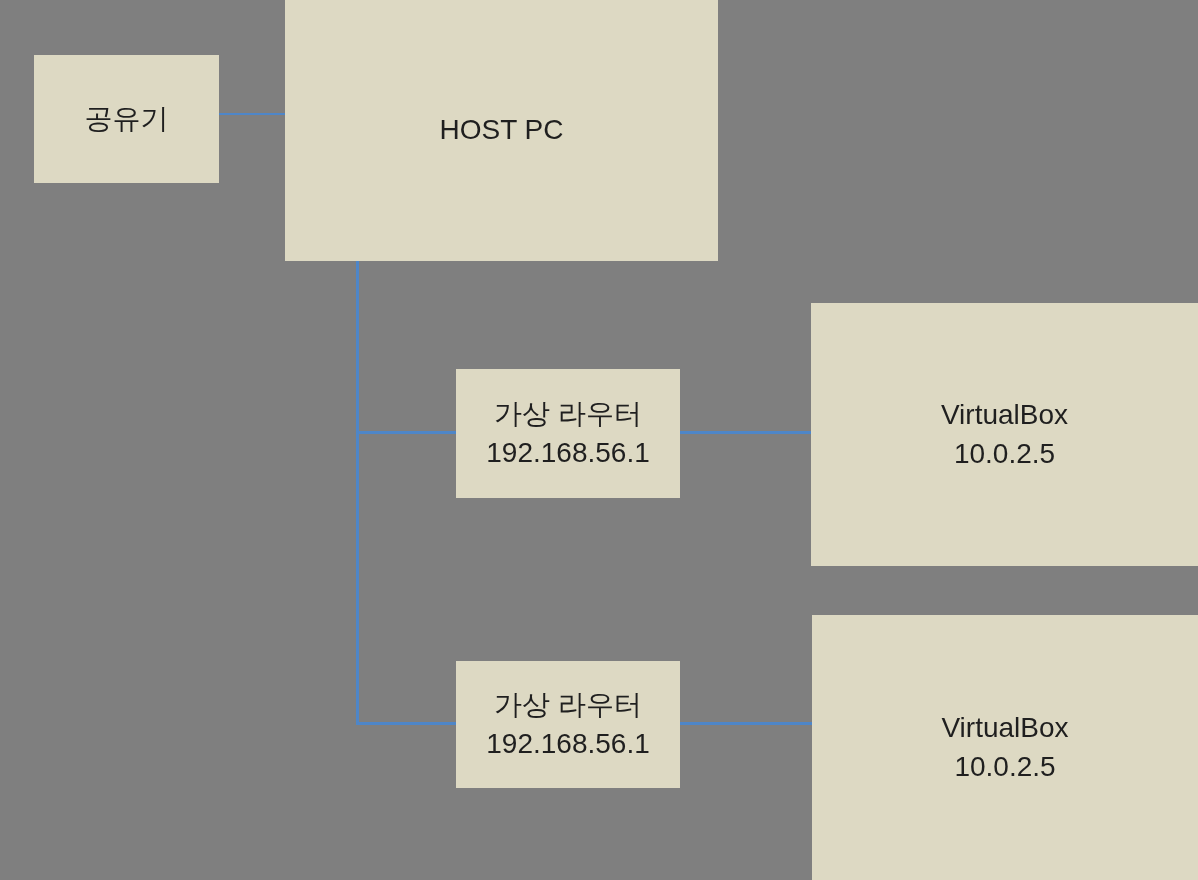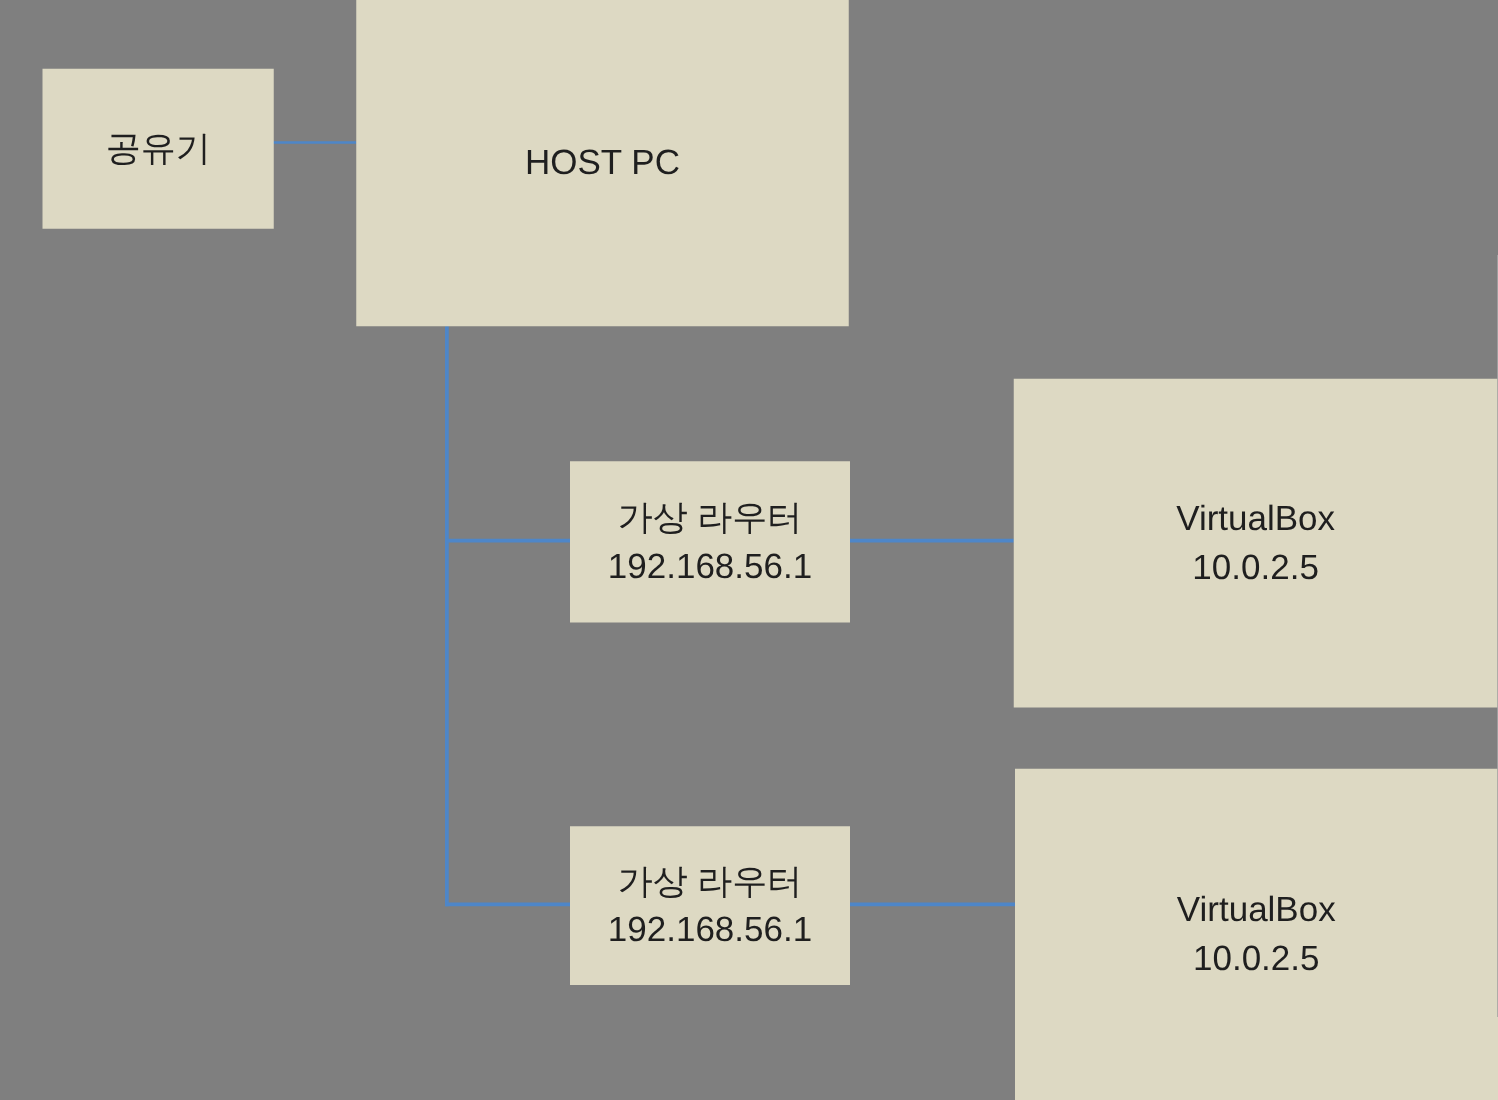--- a/index.html
+++ b/index.html
@@ -30,21 +30,21 @@
   }
   .node .name, .node .ip {
     white-space: nowrap;
   }
   .connector {
     position: absolute;
     background: var(--line, #4e86c8);
   }
   
   #node-router        { left: 0px;   top: 55px;  width: 185px; height: 128px; margin-left: 34px; }
-  #node-host-pc       { left: 285px; top: 0px;   width: 394px; height: 261px; }
+  #node-host-pc       { left: 285px; top: 0px;   width: 433px; height: 261px; }
   #node-vrouter-1     { left: 456px; top: 369px; width: 224px; height: 129px; }
   #node-virtualbox-1  { left: 811px; top: 303px; width: 387px; height: 263px; }
   #node-vrouter-2     { left: 456px; top: 661px; width: 224px; height: 127px; }
   #node-virtualbox-2  { left: 812px; top: 615px; width: 386px; height: 265px; }
   
   #link-router-host     { left: 184px; top: 113px; width: 101px; height: 2px; }
   #link-host-trunk      { left: 356px; top: 261px; width: 3px;   height: 464px; }
   #link-trunk-vrouter1  { left: 356px; top: 431px; width: 100px; height: 3px; }
   #link-vrouter1-vbox1  { left: 680px; top: 431px; width: 131px; height: 3px; }
   #link-trunk-vrouter2  { left: 356px; top: 722px; width: 100px; height: 3px; }

